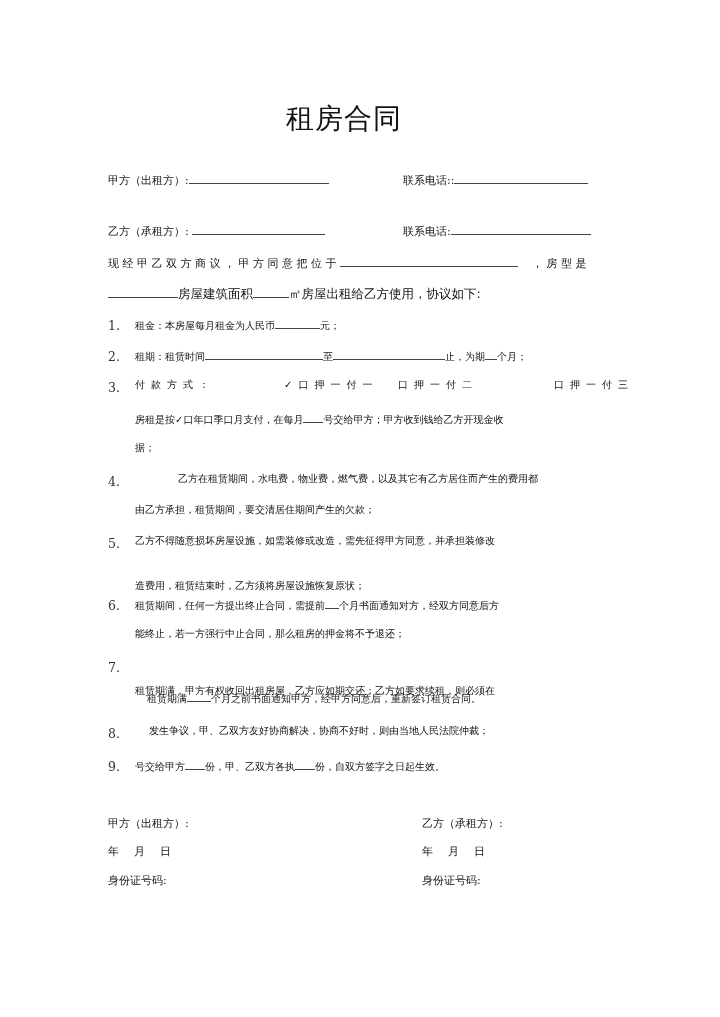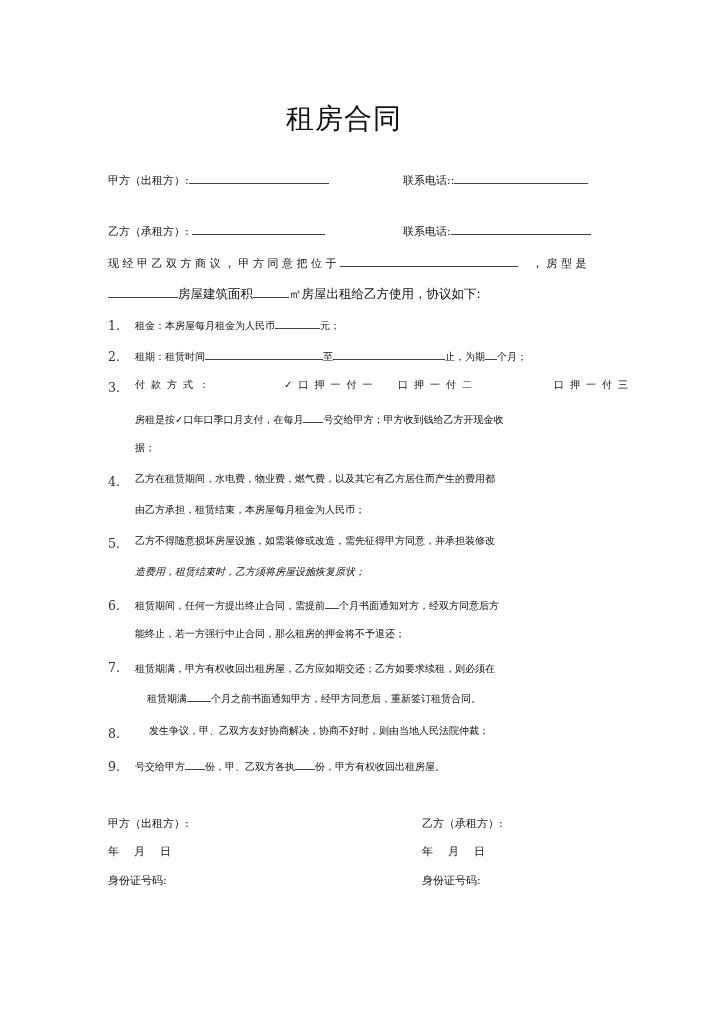--- a/index.html
+++ b/index.html
@@ -53,45 +53,45 @@
 <div class="abs body wide" style="top:378px;">付款方式：</div>
 <div class="abs body wide" style="left:240px; top:378px;margin-left:44px;">✓口押一付一</div>
 <div class="abs body wide" style="left:398px; top:378px;">口押一付二</div>
 <div class="abs body wide" style="left:538px; top:378px;margin-left:16px;">口押一付三</div>
 <div class="abs body" style="top:410px;">
   <span>房租是按✓口年口季口月支付，在每月</span><span class="line" style="width:20px;"></span><span>号交给甲方；甲方收到钱给乙方开现金收</span>
 </div>
 <div class="abs body" style="top:441px;">据；</div>
 
 <div class="num" style="top:474px;">4.</div>
-<div class="abs body" style="top:472px;">乙方在租赁期间，水电费，物业费，燃气费，以及其它有乙方居住而产生的费用都</div>
-<div class="abs body" style="top:503px;">由乙方承担，租赁结束，本房屋每月租金为人民币；</div>
+<div class="abs body" style="top:472px;margin-left:43px;">乙方在租赁期间，水电费，物业费，燃气费，以及其它有乙方居住而产生的费用都</div>
+<div class="abs body" style="top:503px;">由乙方承担，租赁期间，要交清居住期间产生的欠款；</div>
 
 <div class="num" style="top:536px;">5.</div>
 <div class="abs body" style="top:534px;">乙方不得随意损坏房屋设施，如需装修或改造，需先征得甲方同意，并承担装修改</div>
-<div class="abs body" style="top:565px;font-style:italic;">造费用，租赁结束时，乙方须将房屋设施恢复原状；</div>
+<div class="abs body" style="top:579px;">造费用，租赁结束时，乙方须将房屋设施恢复原状；</div>
 
 <div class="num" style="top:598px;">6.</div>
 <div class="abs body" style="top:596px;">
   <span>租赁期间，任何一方提出终止合同，需提前</span><span class="line" style="width:14px;"></span><span>个月书面通知对方，经双方同意后方</span>
 </div>
 <div class="abs body" style="top:627px;">能终止，若一方强行中止合同，那么租房的押金将不予退还；</div>
 
 <div class="num" style="top:660px;">7.</div>
-<div class="abs body" style="top:662px;text-align:right;">租赁期满，甲方有权收回出租房屋，乙方应如期交还；乙方如要求续租，则必须在</div>
+<div class="abs body" style="top:684px;text-align:right;">租赁期满，甲方有权收回出租房屋，乙方应如期交还；乙方如要求续租，则必须在</div>
 <div class="abs body" style="top:689px;margin-left:12px;">
   <span>租赁期满</span><span class="line" style="width:24px;"></span><span>个月之前书面通知甲方，经甲方同意后，重新签订租赁合同。</span>
 </div>
 
 <div class="num" style="top:726px;">8.</div>
 <div class="abs body" style="top:724px;margin-left:14px;">发生争议，甲、乙双方友好协商解决，协商不好时，则由当地人民法院仲裁；</div>
 
 <div class="num" style="top:759px;">9.</div>
 <div class="abs body" style="top:757px;">
-  <span>号交给甲方</span><span class="line" style="width:20px;"></span><span>份，甲、乙双方各执</span><span class="line" style="width:20px;"></span><span>份，甲方有权收回出租房屋。</span>
+  <span>号交给甲方</span><span class="line" style="width:20px;"></span><span>份，甲、乙双方各执</span><span class="line" style="width:20px;"></span><span>份，自双方签字之日起生效。</span>
 </div>
 
 <div class="abs t13" style="left:108px; top:815px;">甲方（出租方）:</div>
 <div class="abs t13" style="left:108px; top:843px; letter-spacing:2px;">年　月　日</div>
 <div class="abs t13" style="left:108px; top:872px;">身份证号码:</div>
 
 <div class="abs t13" style="left:422px; top:815px;">乙方（承租方）:</div>
 <div class="abs t13" style="left:422px; top:843px; letter-spacing:2px;">年　月　日</div>
 <div class="abs t13" style="left:422px; top:872px;">身份证号码:</div>
 

